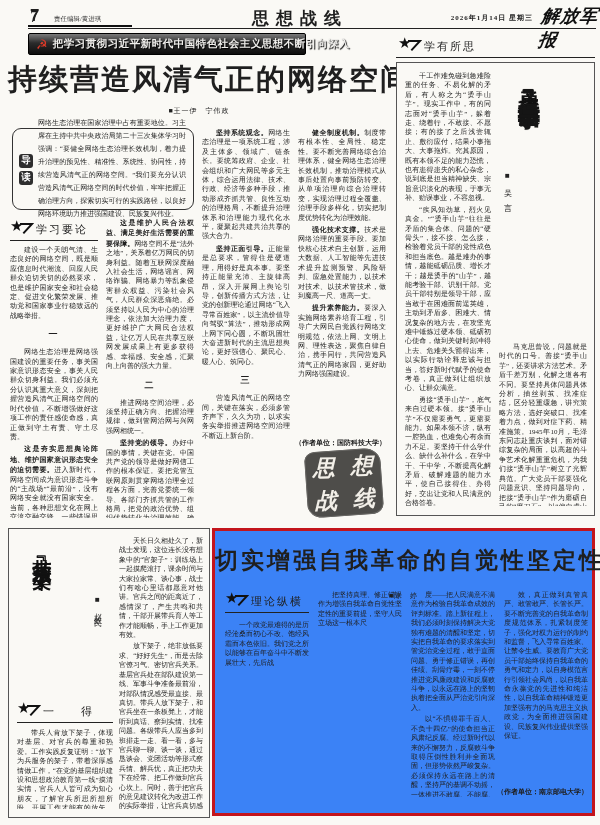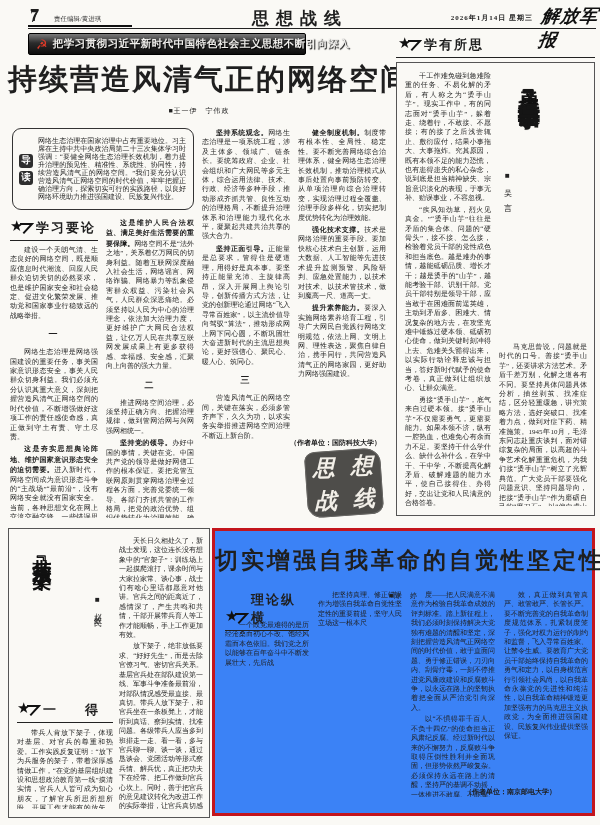--- a/index.html
+++ b/index.html
@@ -23,51 +23,51 @@
           border:1px solid #000;border-radius:2px;}
   .banner .emblem{color:#e23a28;font-size:13px;line-height:1;}
   .banner .btxt{font-family:"Liberation Sans",sans-serif;font-weight:bold;font-size:10.5px;color:#f0efec;
                 letter-spacing:.5px;text-shadow:1px 1px 1px #000;white-space:nowrap;}
 
   
   .sechead{display:flex;align-items:flex-end;gap:4px;border-bottom:1px solid #222;padding-bottom:3px;}
   .starlogo{position:relative;width:22px;height:18px;flex:none;}
   .starlogo .st{position:absolute;left:0;top:-2px;font-size:15px;color:#111;}
   .starlogo svg{position:absolute;left:8px;top:2px;}
-  .sechead .slabel{font-family:"Liberation Sans",sans-serif;font-weight:bold;font-size:13px;letter-spacing:2px;}
+  .sechead .slabel{font-family:"Liberation Sans",sans-serif;font-weight:normal;font-size:11px;letter-spacing:2px;}
 
   
   .main-head{font-family:"Liberation Sans",sans-serif;font-weight:bold;font-size:29px;letter-spacing:2px;
              text-align:center;white-space:nowrap;}
   .byline{font-size:7px;text-align:center;color:#222;letter-spacing:1px;}
   .theory-head{font-family:"Liberation Serif",serif;font-weight:bold;font-size:23px;letter-spacing:3px;
                text-align:center;white-space:nowrap;}
 
   
   .vhead{writing-mode:vertical-rl;font-family:"Liberation Sans",sans-serif;font-weight:bold;
          font-size:20px;line-height:1;letter-spacing:2px;color:#111;}
   .vhead .outline{color:#fff;-webkit-text-stroke:1.2px #151515;text-shadow:0 0 1px #151515;}
   .vbyline{writing-mode:vertical-rl;font-size:8px;letter-spacing:3px;color:#222;}
 
   
   .col{overflow:hidden;text-align:justify;}
   .bp{margin:0 0 2px 0;font-size:7px;line-height:9.4px;text-indent:14px;}
   .bp b{font-family:"Liberation Sans",sans-serif;font-weight:bold;}
   .col-divider{text-align:center;font-family:"Liberation Sans",sans-serif;font-weight:bold;
                font-size:9px;margin:7px 0;letter-spacing:2px;text-indent:0;}
-  .attr{font-size:7px;font-weight:bold;text-align:left;}
+  .attr{font-size:7px;font-weight:bold;text-align:right;}
 
   
   .leadbox{border:1.5px solid #333;border-radius:9px;display:flex;align-items:center;gap:5px;
            padding:6px 7px 6px 6px;background:#faf9f5;}
   .lead-tabs{display:flex;flex-direction:column;gap:3px;flex:none;}
   .lead-tab{width:14px;height:14px;background:#2e2e2e;color:#fff;border-radius:3px;
             font-family:"Liberation Sans",sans-serif;font-size:9.5px;font-weight:bold;
             display:flex;align-items:center;justify-content:center;}
-  .lead-text{font-size:7px;line-height:8px;text-align:justify;}
+  .lead-text{font-size:7px;line-height:13px;text-align:justify;}
 
   
   .box-gray{border:1px solid #555;background:#faf9f5;}
   .box-red{border:3px solid #c3151c;background:#3b82f6;}
 
   
   .seal{background:#4e4d4a;border-radius:14% 22% 16% 20%;transform:rotate(-4deg);
         display:grid;grid-template-columns:1fr 1fr;align-items:center;justify-items:center;
         box-shadow:0 0 0 1px #6a6966 inset;}
   .seal span{color:#f2efe8;font-style:italic;font-family:"Liberation Serif",serif;
@@ -209,21 +209,21 @@
       <span class="slabel">理论纵横</span>
     </div>
 
     <div class="abs col" style="left:10px;top:90px;width:84px;height:176px;">
         <p class="bp">一个政党最难得的是历经沧桑而初心不改、饱经风霜而本色依旧。我们党之所以能够在百年奋斗中不断发展壮大，先后战</p>
       </div>
     <div class="abs col" style="left:103px;top:60px;width:84px;height:206px;">
         <p class="bp">把坚持真理、修正错误作为增强自我革命自觉性坚定性的重要前提，坚守人民立场这一根本尺</p>
       </div>
     <div class="abs col" style="left:196px;top:60px;width:84px;height:206px;">
-        <p class="bp">度——把人民满意不满意作为检验自我革命成效的评判标准。踏上新征程上，我们必须时刻保持解决大党独有难题的清醒和坚定，深刻把握营造风清气正网络空间的时代价值，敢于直面问题、勇于修正错误，刀刃向内、刮骨疗毒，一刻不停推进党风廉政建设和反腐败斗争，以永远在路上的坚韧执着把全面从严治党引向深入。</p>
+        <p class="bp">度——把人民满意不满意作为检验自我革命成效的评判标准。踏上新征程上，我们必须时刻保持解决大党独有难题的清醒和坚定，切实把自我革命的要求落实到管党治党全过程，敢于直面问题、勇于修正错误，再创佳绩、刮骨疗毒，一刻不停推进党风廉政建设和反腐败斗争，以永远在路上的坚韧执着把全面从严治党引向深入。</p>
         <p class="bp">以“不惧得罪千百人、不负十四亿”的使命担当正风肃纪反腐。经过新时代以来的不懈努力，反腐败斗争取得压倒性胜利并全面巩固，但形势依然严峻复杂。必须保持永远在路上的清醒，坚持严的基调不动摇，一体推进不敢腐、不能腐、不想腐，不断取得更多制度性成</p>
       </div>
     <div class="abs col" style="left:289px;top:60px;width:84px;height:192px;">
         <p class="bp">效，真正做到真管真严、敢管敢严、长管长严。要不断完善党的自我革命制度规范体系，扎紧制度笼子，强化对权力运行的制约和监督，飞入寻常百姓家、让禁令生威。要教育广大党员干部始终保持自我革命的勇气和定力，以自身模范言行引领社会风尚，以自我革命永葆党的先进性和纯洁性，以自我革命精神锻造更加坚强有力的马克思主义执政党，为全面推进强国建设、民族复兴伟业提供坚强保证。</p>
       </div>
     <div class="abs attr" style="left:250px;top:256px;width:123px;">（作者单位：南京邮电大学）</div>
   </div>
 
 </div>
 

